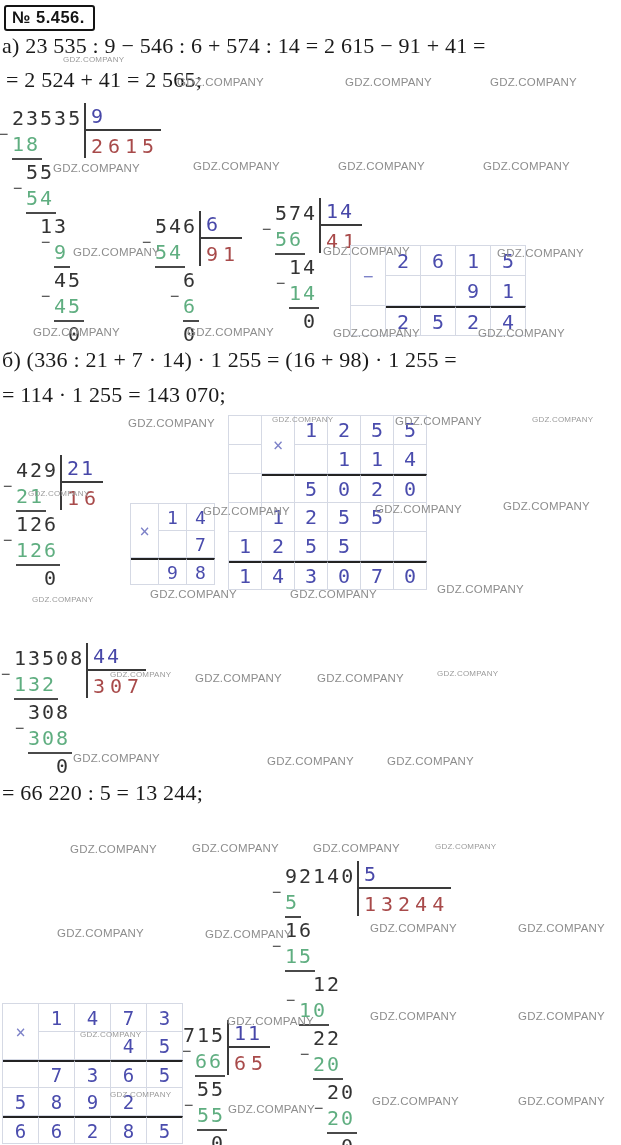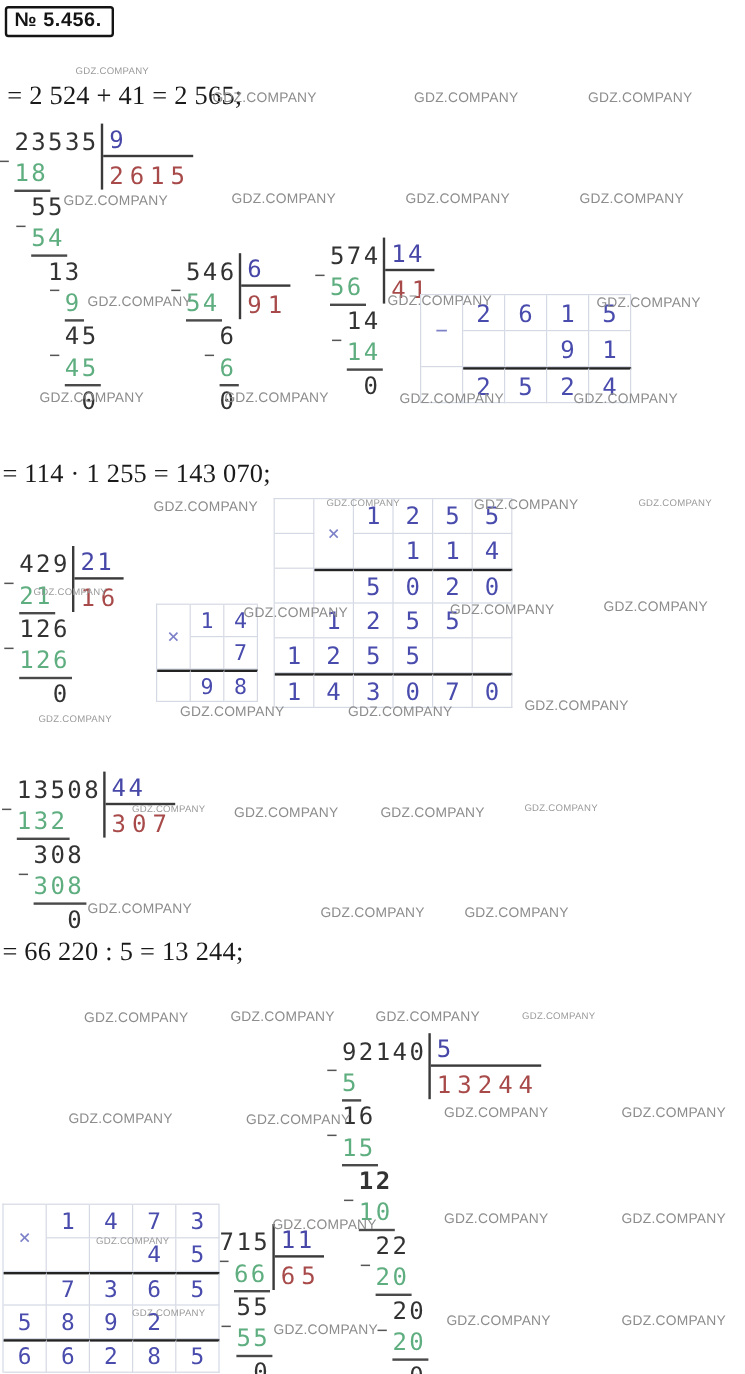--- a/index.html
+++ b/index.html
@@ -47,21 +47,23 @@
 </style>
 </head>
 <body>
 
 <div class="page">
 
   <div class="numbox">
     <span>№ 5.456.</span>
   </div>
 
+  <div class="eq" style="left:2px;top:33px">а) 23 535 : 9 − 546 : 6 + 574 : 14 = 2 615 − 91 + 41 =</div>
   <div class="eq" style="left:6px;top:67px">= 2 524 + 41 = 2 565;</div>
+  <div class="eq" style="left:2px;top:347px">б) (336 : 21 + 7 · 14) · 1 255 = (16 + 98) · 1 255 =</div>
   <div class="eq" style="left:2px;top:382px">= 114 · 1 255 = 143 070;</div>
   <div class="eq" style="left:2px;top:780px">= 66 220 : 5 = 13 244;</div>
 
   <div class="division" style="left:12px;top:106px">
       <div class="dright" style="left: 72px;">
         <div class="divisor">9</div>
         <div class="quotient">2615</div>
       </div>
       <div class="drow dividend">23535</div>
       <div class="drow step g" style="margin-left: 0px;"><span class="mns">−</span><span>18</span></div>
@@ -119,21 +121,21 @@
     </div>
   <div class="division" style="left:285px;top:864px">
       <div class="dright" style="left: 72px;">
         <div class="divisor">5</div>
         <div class="quotient">13244</div>
       </div>
       <div class="drow dividend">92140</div>
       <div class="drow step g" style="margin-left: 0px;"><span class="mns">−</span><span>5</span></div>
       <div class="drow step" style="margin-left: 0px;"><span>16</span></div>
       <div class="drow step g" style="margin-left: 0px;"><span class="mns">−</span><span>15</span></div>
-      <div class="drow step" style="margin-left: 14px; font-weight: bold;"><span>12</span></div>
+      <div class="drow step" style="margin-left: 28px;"><span>12</span></div>
       <div class="drow step g" style="margin-left: 14px;"><span class="mns">−</span><span>10</span></div>
       <div class="drow step" style="margin-left: 28px;"><span>22</span></div>
       <div class="drow step g" style="margin-left: 28px;"><span class="mns">−</span><span>20</span></div>
       <div class="drow step" style="margin-left: 42px;"><span>20</span></div>
       <div class="drow step g" style="margin-left: 42px;"><span class="mns">−</span><span>20</span></div>
       <div class="drow step" style="margin-left: 56px;"><span>0</span></div>
     </div>
   <div class="division" style="left:183px;top:1023px">
       <div class="dright" style="left: 44px;">
         <div class="divisor">11</div>

